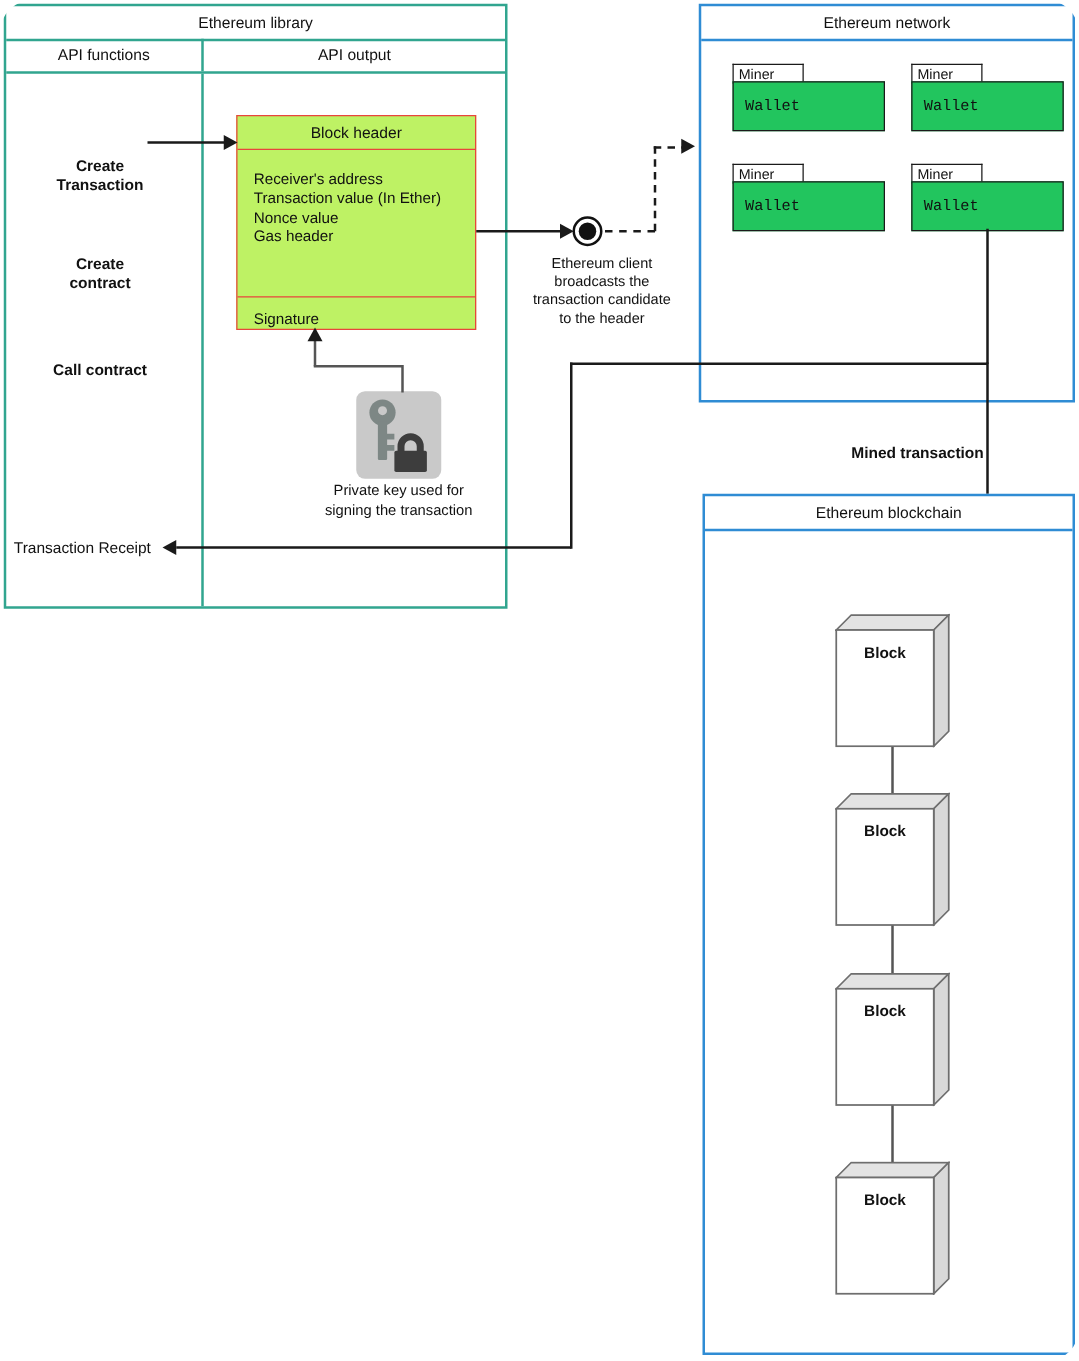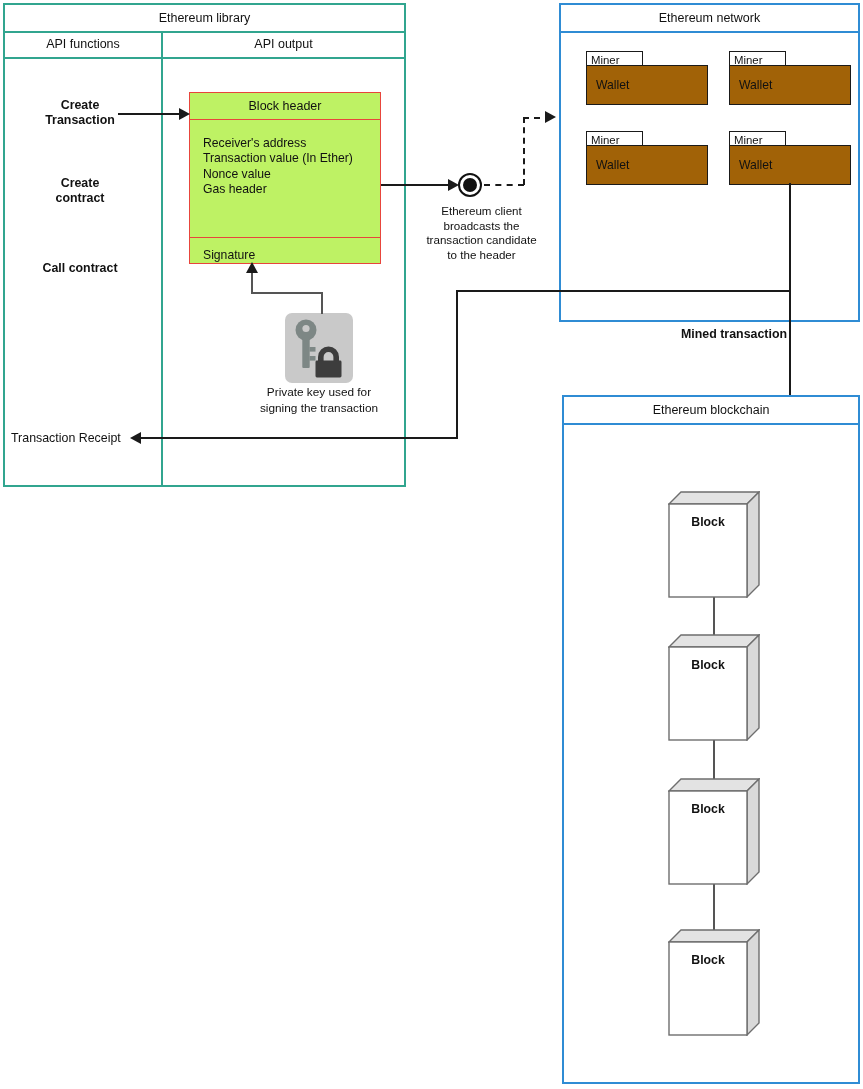--- a/index.html
+++ b/index.html
@@ -1,43 +1,43 @@
 <!DOCTYPE html>
 <html><head>
 <meta charset="utf-8">
 <style>
   html,body{margin:0;padding:0;background:#ffffff;}
   body{font-family:"Liberation Sans","DejaVu Sans",sans-serif;}
-  #stage{position:relative;width:863px;height:1089px;overflow:hidden;background:#fff;}
+  #stage{position:relative;width:863px;height:1089px;overflow:hidden;background:#fff;border-radius:26px;}
   .abs{position:absolute;box-sizing:border-box;}
   
   .panel{border:2px solid;background:#ffffff;}
   .panel-teal{border-color:#31A58F;}
   .panel-blue{border-color:#2F8CD4;}
   .panel-title{display:flex;align-items:center;justify-content:center;
     font-size:12.5px;color:#111;border-bottom:2px solid;}
   .tt{border-bottom-color:#31A58F;}
   .tb{border-bottom-color:#2F8CD4;}
   
   .redbox{border:1.5px solid #E8453C;background:#bef264;}
   .red-sec{border-bottom:1.5px solid #E8453C;}
   .bh-title{display:flex;align-items:center;justify-content:center;font-size:12.5px;color:#111;}
   .bh-list{font-size:12.2px;color:#111;line-height:15.4px;padding:16px 0 0 13px;}
   .bh-sig{font-size:12.2px;color:#111;padding:10px 0 0 13px;}
   
   .lbl{font-size:12.4px;color:#111;}
-  .lbl-b{font-weight:bold;}
+  .lbl-b{font-weight:bold;margin-top:28px;}
   .ctr{text-align:center;}
   .leftlbl{text-align:center;line-height:15px;}
   
   .pkg{position:absolute;}
   .pkg-tab{position:absolute;left:0;top:0;height:15px;border:1.4px solid #1a1a1a;
     border-bottom:none;background:#fff;display:flex;align-items:center;}
   .pkg-tab span{font-size:11.4px;color:#111;padding-left:4px;}
-  .pkg-body{position:absolute;left:0;border:1.4px solid #1a1a1a;background:#a16207;}
+  .pkg-body{position:absolute;left:0;border:1.4px solid #1a1a1a;background:#22c55e;font-family:Liberation Mono, monospace;}
   .pkg-body span{font-size:12.2px;color:#111;position:absolute;left:9px;top:50%;transform:translateY(-50%);}
   
   .node-ring{position:absolute;width:24px;height:24px;border-radius:50%;
     border:2.5px solid #111;background:#fff;box-sizing:border-box;}
   .node-dot{position:absolute;width:14px;height:14px;border-radius:50%;background:#111;}
   .node-cap{position:absolute;font-size:11.6px;color:#111;line-height:14.5px;text-align:center;}
   
   .keybg{position:absolute;background:#c9c9c9;border-radius:7px;}
   
   .cube{position:absolute;}

